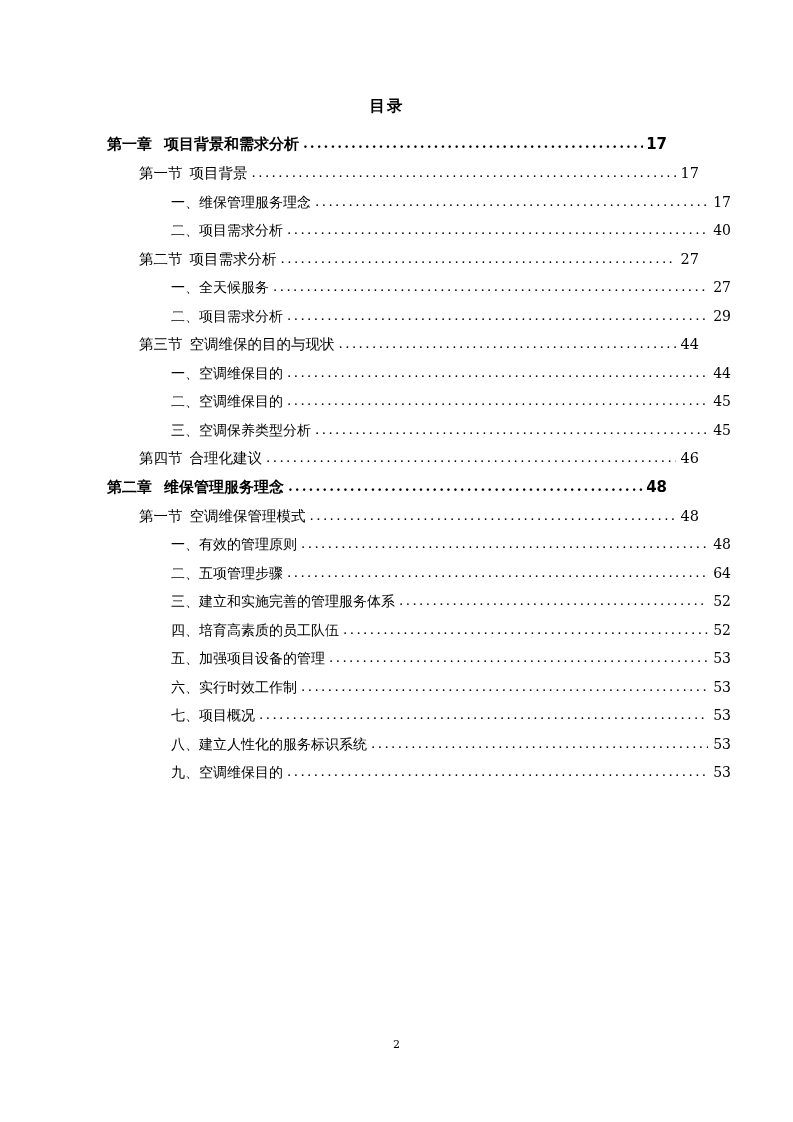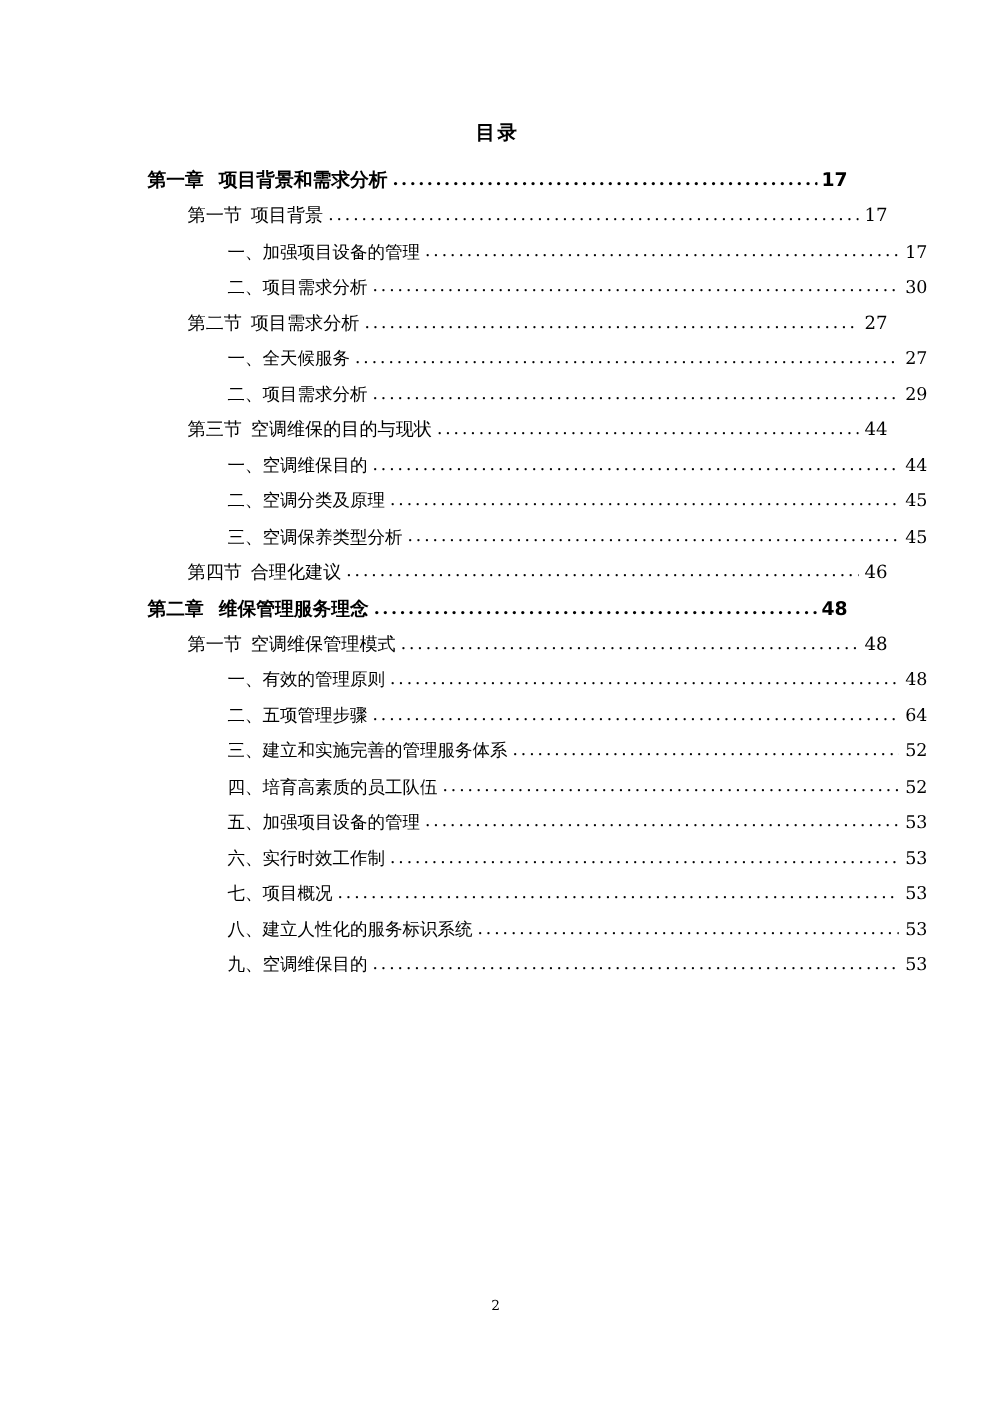--- a/index.html
+++ b/index.html
@@ -13,21 +13,21 @@
     height: 1122px;
     background: #ffffff;
     margin: 0 auto;
     font-family: "DejaVu Serif", "Liberation Serif", serif;
     color: #000000;
     overflow: hidden;
     box-sizing: border-box;
   }
   .content {
     position: absolute;
-    left: 118px;
+    left: 107px;
     top: 96px;
     width: 560px;
   }
   .toc-title {
     text-align: center;
     font-size: 15.5px;
     font-weight: bold;
     letter-spacing: 2px;
     margin: 0 0 20px 0;
     font-family: "DejaVu Sans", "Liberation Sans", sans-serif;
@@ -112,28 +112,28 @@
           <span class="label"><span class="chapnum">第一章</span><span>项目背景和需求分析</span></span>
           <span class="leader">.........................................................................................</span>
           <span class="page-num">17</span>
         </div>
         <div class="toc-row lvl2">
           <span class="label"><span class="secnum">第一节</span><span>项目背景</span></span>
           <span class="leader">.........................................................................................</span>
           <span class="page-num">17</span>
         </div>
         <div class="toc-row lvl3">
-          <span class="label"><span>一、加强项目设备的管理</span></span>
+          <span class="label"><span>一、维保管理服务理念</span></span>
           <span class="leader">.........................................................................................</span>
           <span class="page-num">17</span>
         </div>
         <div class="toc-row lvl3">
           <span class="label"><span>二、项目需求分析</span></span>
           <span class="leader">.........................................................................................</span>
-          <span class="page-num">30</span>
+          <span class="page-num">40</span>
         </div>
         <div class="toc-row lvl2">
           <span class="label"><span class="secnum">第二节</span><span>项目需求分析</span></span>
           <span class="leader">.........................................................................................</span>
           <span class="page-num">27</span>
         </div>
         <div class="toc-row lvl3">
           <span class="label"><span>一、全天候服务</span></span>
           <span class="leader">.........................................................................................</span>
           <span class="page-num">27</span>
@@ -147,21 +147,21 @@
           <span class="label"><span class="secnum">第三节</span><span>空调维保的目的与现状</span></span>
           <span class="leader">.........................................................................................</span>
           <span class="page-num">44</span>
         </div>
         <div class="toc-row lvl3">
           <span class="label"><span>一、空调维保目的</span></span>
           <span class="leader">.........................................................................................</span>
           <span class="page-num">44</span>
         </div>
         <div class="toc-row lvl3">
-          <span class="label"><span>二、空调分类及原理</span></span>
+          <span class="label"><span>二、空调维保目的</span></span>
           <span class="leader">.........................................................................................</span>
           <span class="page-num">45</span>
         </div>
         <div class="toc-row lvl3">
           <span class="label"><span>三、空调保养类型分析</span></span>
           <span class="leader">.........................................................................................</span>
           <span class="page-num">45</span>
         </div>
         <div class="toc-row lvl2">
           <span class="label"><span class="secnum">第四节</span><span>合理化建议</span></span>

